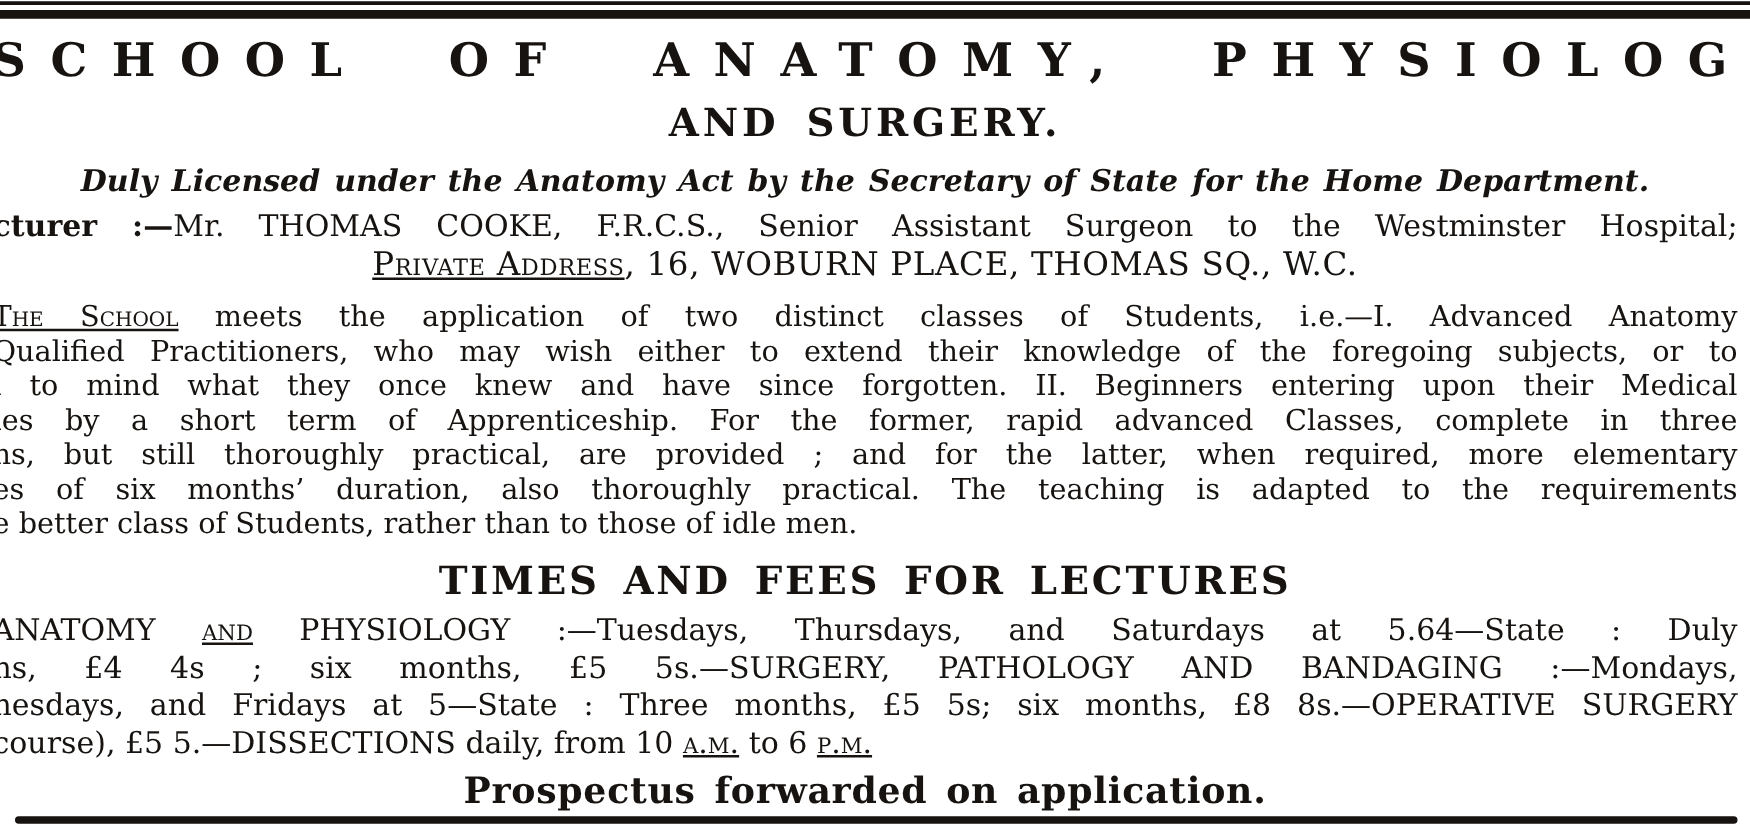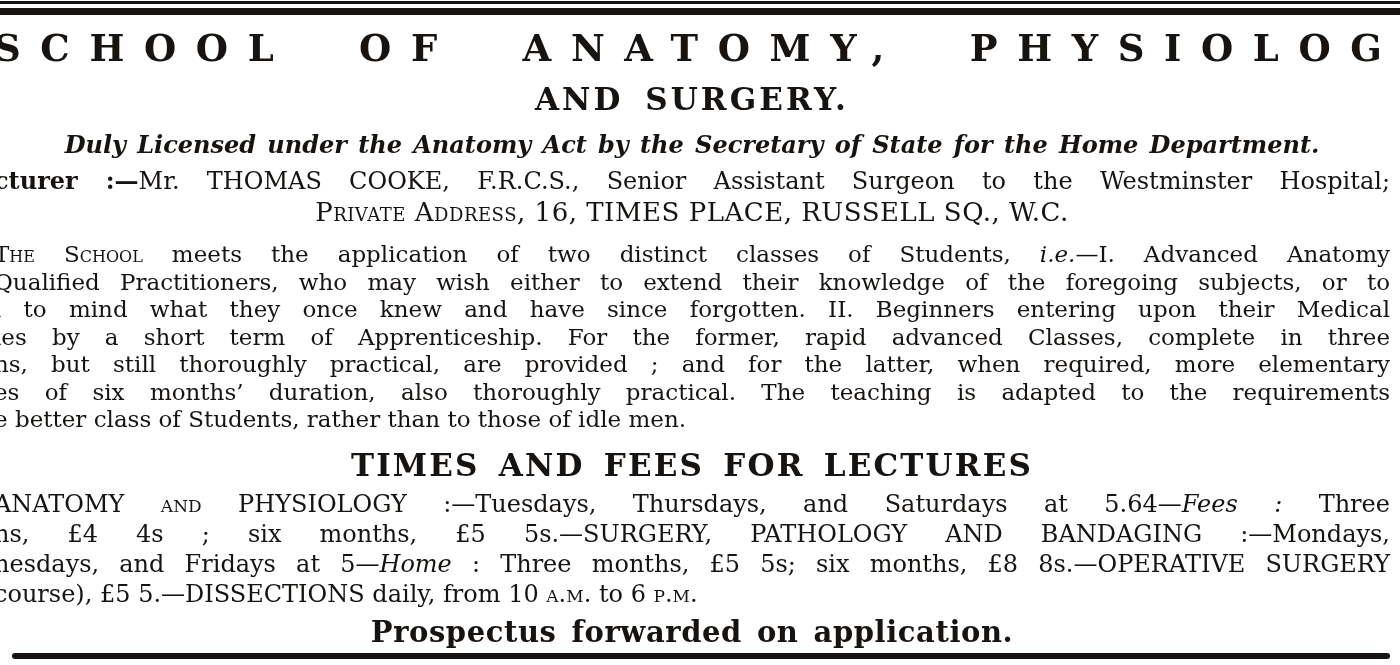--- a/index.html
+++ b/index.html
@@ -71,58 +71,58 @@
     line-height:36px;
   }
   .fees{margin-top:6px;}
   .fees .bodyline{font-size:24px;line-height:30px;}
   .footerline{
     margin-top:7px;
     font-size:29px;font-weight:bold;
     letter-spacing:0.02em;word-spacing:0.15em;
     line-height:32px;
   }
-  .run-i{font-style:italic;}
-  .run-sc{font-variant:small-caps;}
+  .run-i{}
+  .run-sc{font-variant:small-caps;text-decoration:underline;}
   .run-b{font-weight:bold;}
 </style>
 </head>
 <body>
 
 <div class="page">
 
   <div class="rule-thin"></div>
   <div class="rule-thick"></div>
 
   <div class="content">
 
     <div class="title1 center">SCHOOL OF ANATOMY, PHYSIOLOGY,</div>
     <div class="title2 center">AND SURGERY.</div>
 
     <div class="license center">Duly Licensed under the Anatomy Act by the Secretary of State for the Home Department.</div>
 
     <div class="lecturer jline"><span class="run-b">cturer :—</span><span>Mr. THOMAS COOKE, F.R.C.S., Senior Assistant Surgeon to the Westminster Hospital;</span></div>
-    <div class="address center"><span class="run-sc">Private Address</span><span>, 16, TIMES PLACE, RUSSELL SQ., W.C.</span></div>
+    <div class="address center"><span class="run-sc">Private Address</span><span>, 16, WOBURN PLACE, THOMAS SQ., W.C.</span></div>
 
     <div class="intro">
       <div class="bodyline jline"><span class="run-sc">The School</span><span> meets the application of two distinct classes of Students, </span><span class="run-i">i.e.</span><span>—I. Advanced Anatomy</span></div>
       <div class="bodyline jline"><span>Qualified Practitioners, who may wish either to extend their knowledge of the foregoing subjects, or to</span></div>
       <div class="bodyline jline"><span>l to mind what they once knew and have since forgotten. II. Beginners entering upon their Medical</span></div>
       <div class="bodyline jline"><span>ies by a short term of Apprenticeship. For the former, rapid advanced Classes, complete in three</span></div>
       <div class="bodyline jline"><span>hs, but still thoroughly practical, are provided ; and for the latter, when required, more elementary</span></div>
       <div class="bodyline jline"><span>es of six months’ duration, also thoroughly practical. The teaching is adapted to the requirements</span></div>
       <div class="bodyline lline"><span>e better class of Students, rather than to those of idle men.</span></div>
     </div>
 
     <div class="fees-heading center">TIMES AND FEES FOR LECTURES</div>
 
     <div class="fees">
-      <div class="bodyline jline"><span>ANATOMY </span><span class="run-sc">and</span><span> PHYSIOLOGY :—Tuesdays, Thursdays, and Saturdays at 5.64—</span><span class="run-i">Fees :</span><span> Three</span></div>
+      <div class="bodyline jline"><span>ANATOMY </span><span class="run-sc">and</span><span> PHYSIOLOGY :—Tuesdays, Thursdays, and Saturdays at 5.64—</span><span class="run-i">State :</span><span> Duly</span></div>
       <div class="bodyline jline"><span>hs, £4 4s ; six months, £5 5s.—SURGERY, PATHOLOGY AND BANDAGING :—Mondays,</span></div>
-      <div class="bodyline jline"><span>nesdays, and Fridays at 5—</span><span class="run-i">Home</span><span> : Three months, £5 5s; six months, £8 8s.—OPERATIVE SURGERY</span></div>
+      <div class="bodyline jline"><span>nesdays, and Fridays at 5—</span><span class="run-i">State</span><span> : Three months, £5 5s; six months, £8 8s.—OPERATIVE SURGERY</span></div>
       <div class="bodyline lline"><span>course), £5 5.—DISSECTIONS daily, from 10 </span><span class="run-sc">a.m.</span><span> to 6 </span><span class="run-sc">p.m.</span></div>
     </div>
 
     <div class="footerline center">Prospectus forwarded on application.</div>
 
   </div>
 
   <div class="rule-bottom"></div>
 
 </div>

